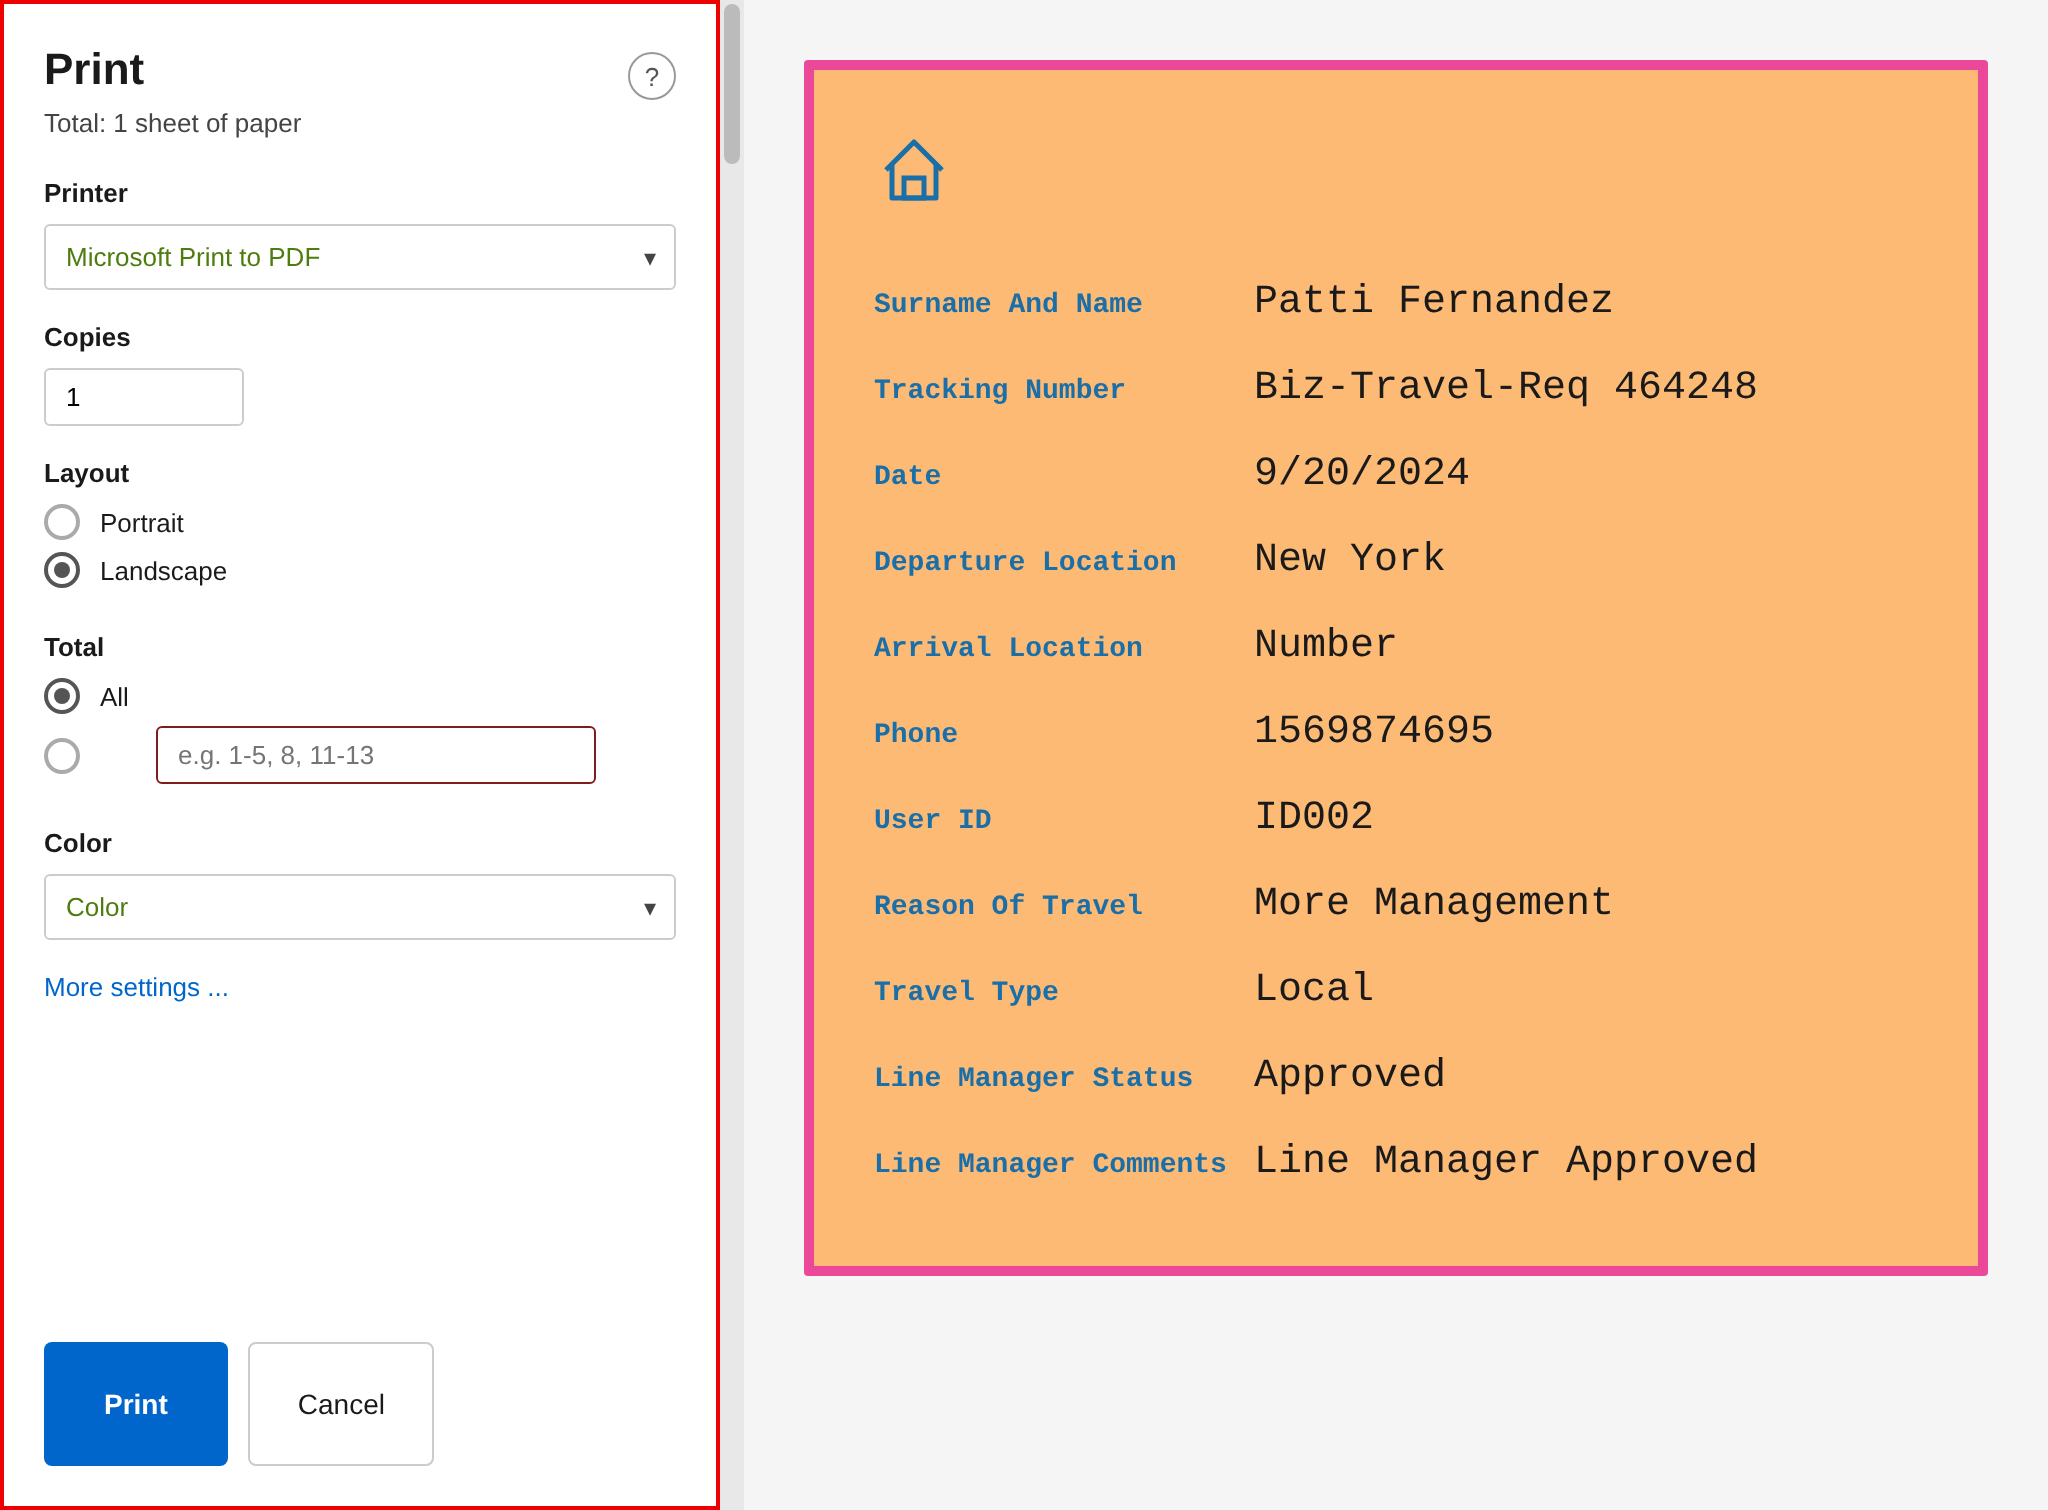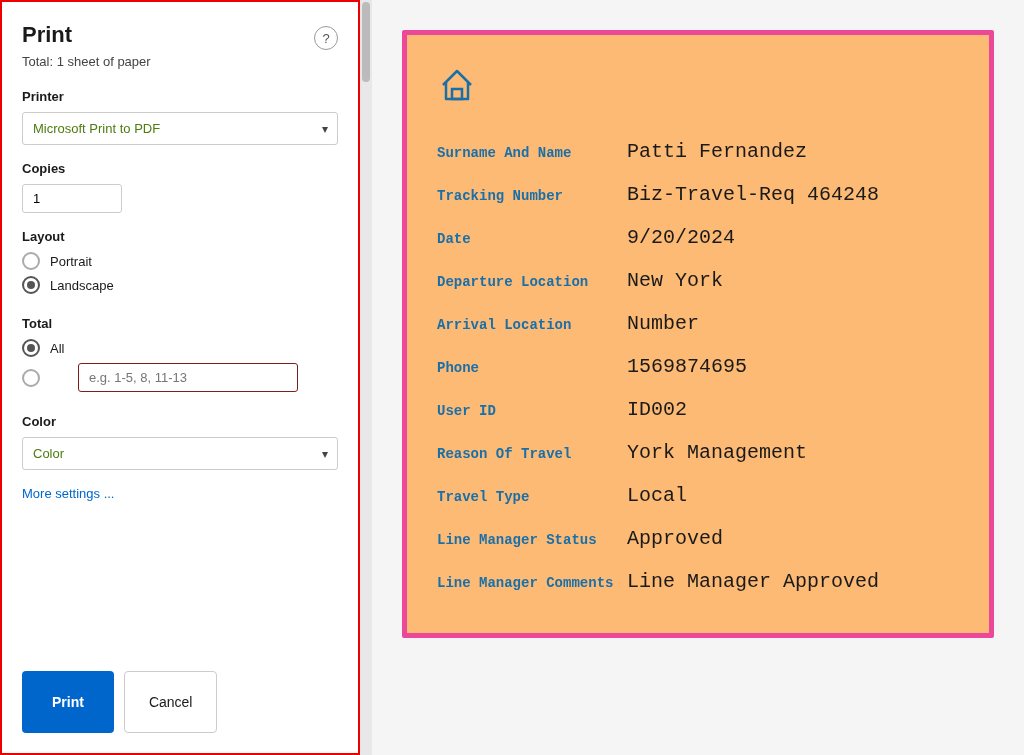--- a/index.html
+++ b/index.html
@@ -371,21 +371,21 @@
         <div class="doc-row">
           <div class="doc-label">Phone</div>
           <div class="doc-value">1569874695</div>
         </div>
         <div class="doc-row">
           <div class="doc-label">User ID</div>
           <div class="doc-value">ID002</div>
         </div>
         <div class="doc-row">
           <div class="doc-label">Reason Of Travel</div>
-          <div class="doc-value">York Management</div>
+          <div class="doc-value">More Management</div>
         </div>
         <div class="doc-row">
           <div class="doc-label">Travel Type</div>
           <div class="doc-value">Local</div>
         </div>
         <div class="doc-row">
           <div class="doc-label">Line Manager Status</div>
           <div class="doc-value">Approved</div>
         </div>
         <div class="doc-row">

